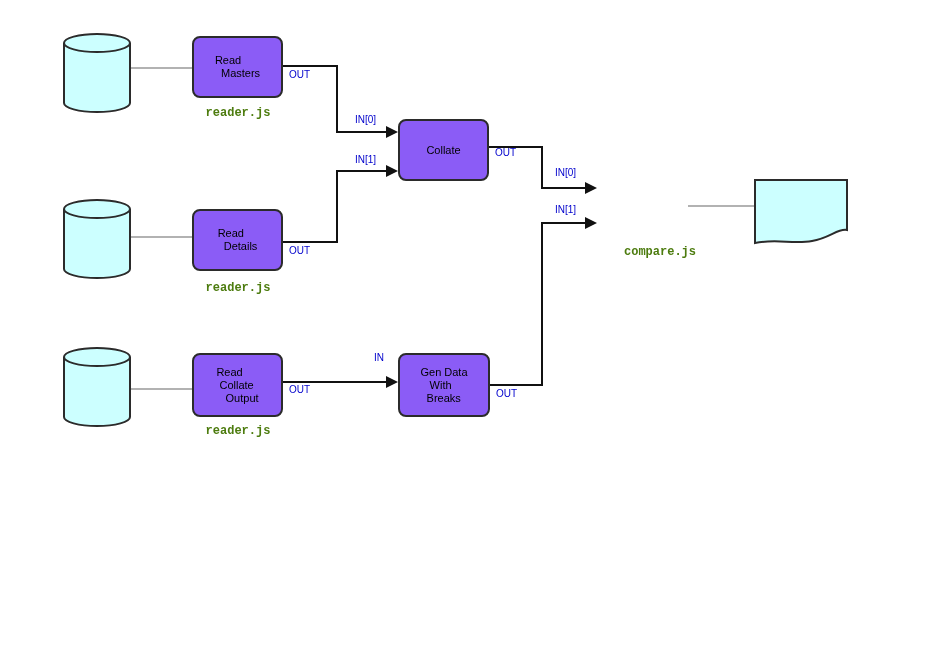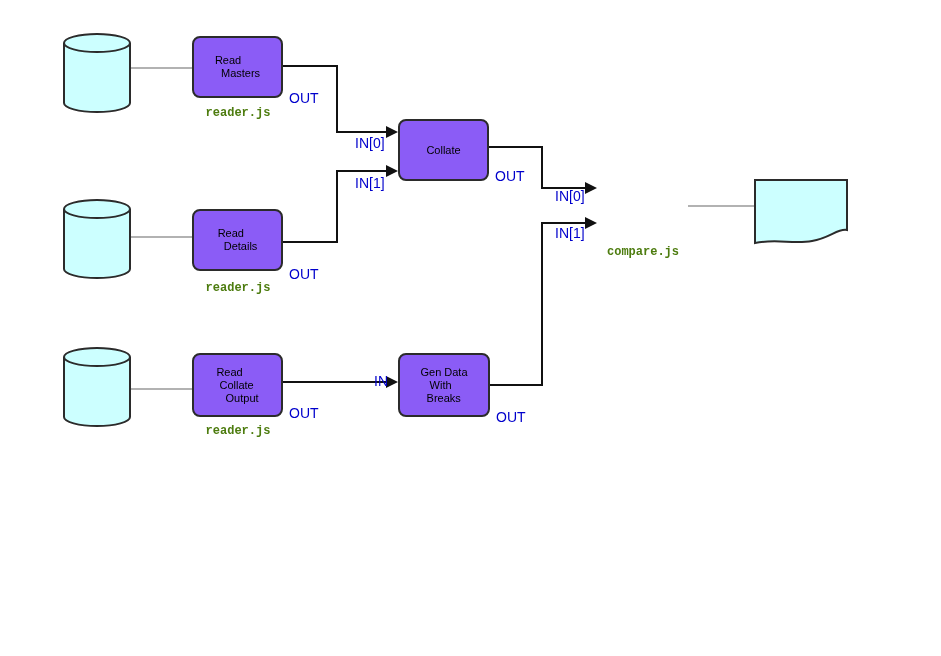--- a/index.html
+++ b/index.html
@@ -11,22 +11,22 @@
   .node{position:absolute;background:#8b5cf6;border:2px solid #2b2b2b;
         border-radius:8px;display:flex;align-items:center;justify-content:center;
         box-sizing:border-box;}
   .node-label{white-space:pre;font-size:11px;line-height:13px;color:#000;
               text-align:left;}
 
   .script-label{position:absolute;width:200px;text-align:center;
                 font-family:"Liberation Mono","DejaVu Sans Mono",monospace;
                 font-size:12px;font-weight:bold;color:#4d7c0f;white-space:pre;}
 
-  .port-label{position:absolute;font-size:14px;line-height:12px;color:#0000cc;
-              white-space:pre;margin-top:23px;}
+  .port-label{position:absolute;font-size:10px;line-height:12px;color:#0000cc;
+              white-space:pre;}
 </style>
 </head>
 <body>
 
 <svg class="layer" width="941" height="656" viewBox="0 0 941 656">
 
   <g stroke="#999999" stroke-width="1.5">
     <line x1="130" y1="68" x2="192" y2="68"></line>
     <line x1="130" y1="237" x2="192" y2="237"></line>
     <line x1="130" y1="389" x2="192" y2="389"></line>
@@ -89,21 +89,21 @@
   </div>
 
   <div class="node" style="left:398px;top:353px;width:92px;height:64px;">
     <span class="node-label">Gen Data
    With
   Breaks</span>
   </div>
 
   <div class="script-label" style="left:138px;top:106px;">reader.js</div>
   <div class="script-label" style="left:138px;top:281px;">reader.js</div>
-  <div class="script-label" style="left:543px;top:245px;">compare.js</div>
+  <div class="script-label" style="left:543px;top:245px;padding-left:17px;">compare.js</div>
   <div class="script-label" style="left:138px;top:424px;">reader.js</div>
 
   <div class="port-label" style="left:289px;top:69px;">OUT</div>
   <div class="port-label" style="left:355px;top:114px;">IN[0]</div>
   <div class="port-label" style="left:355px;top:154px;">IN[1]</div>
   <div class="port-label" style="left:495px;top:147px;">OUT</div>
   <div class="port-label" style="left:555px;top:167px;">IN[0]</div>
   <div class="port-label" style="left:555px;top:204px;">IN[1]</div>
   <div class="port-label" style="left:289px;top:245px;">OUT</div>
   <div class="port-label" style="left:289px;top:384px;">OUT</div>

